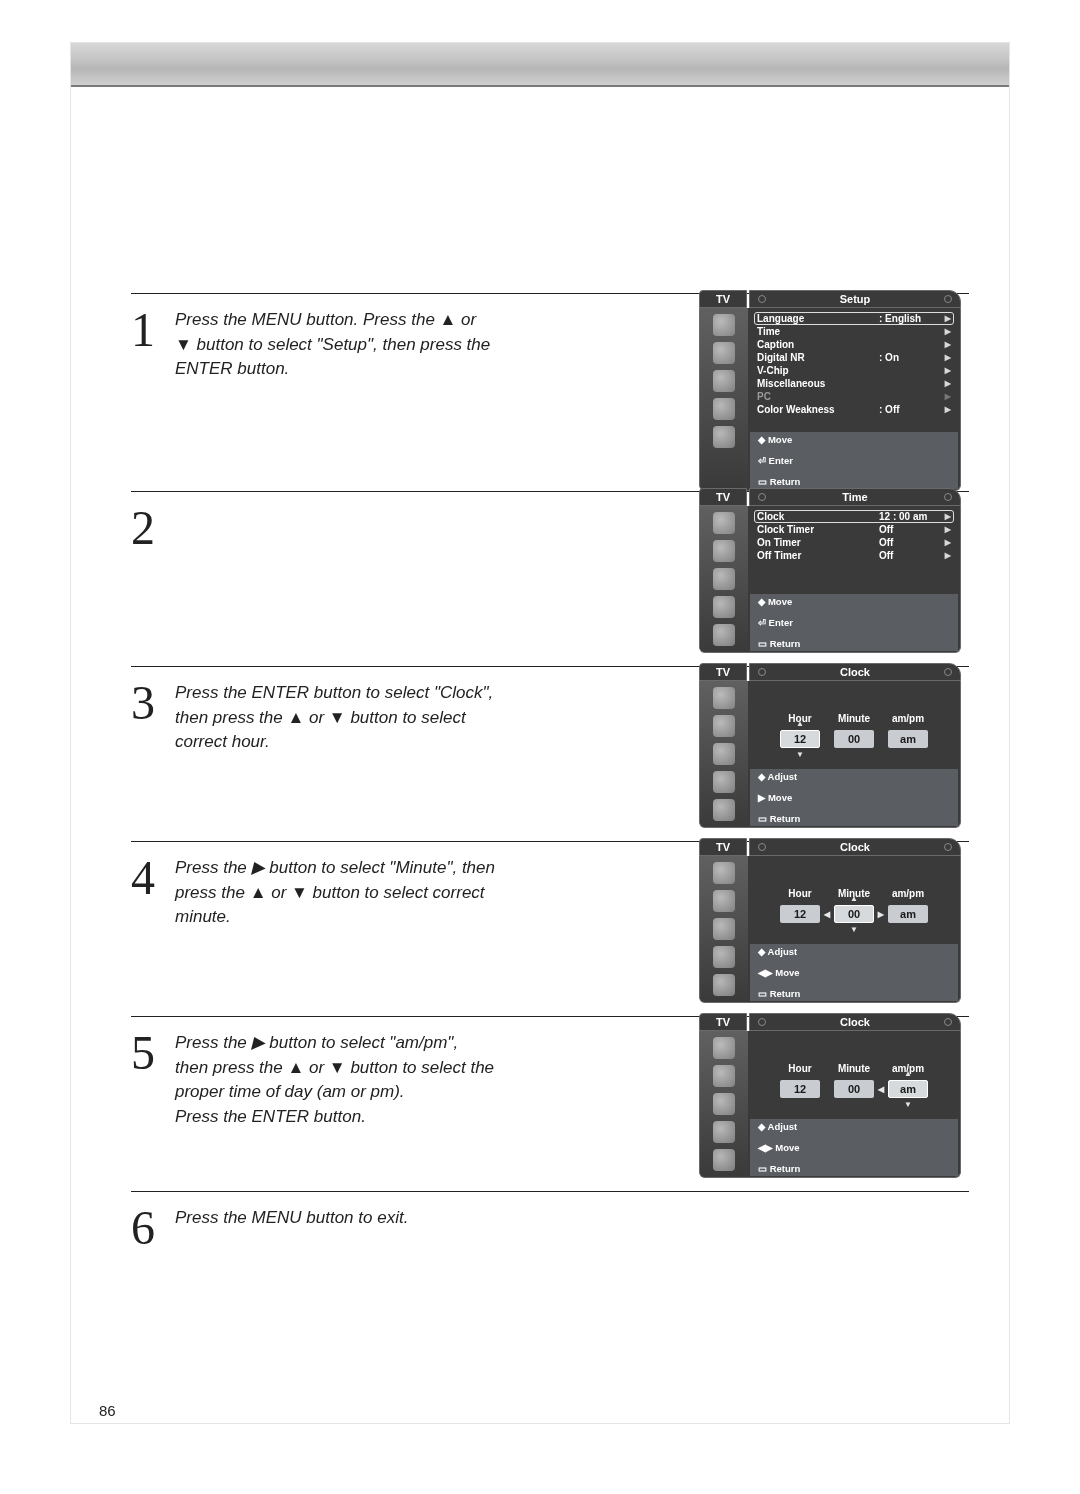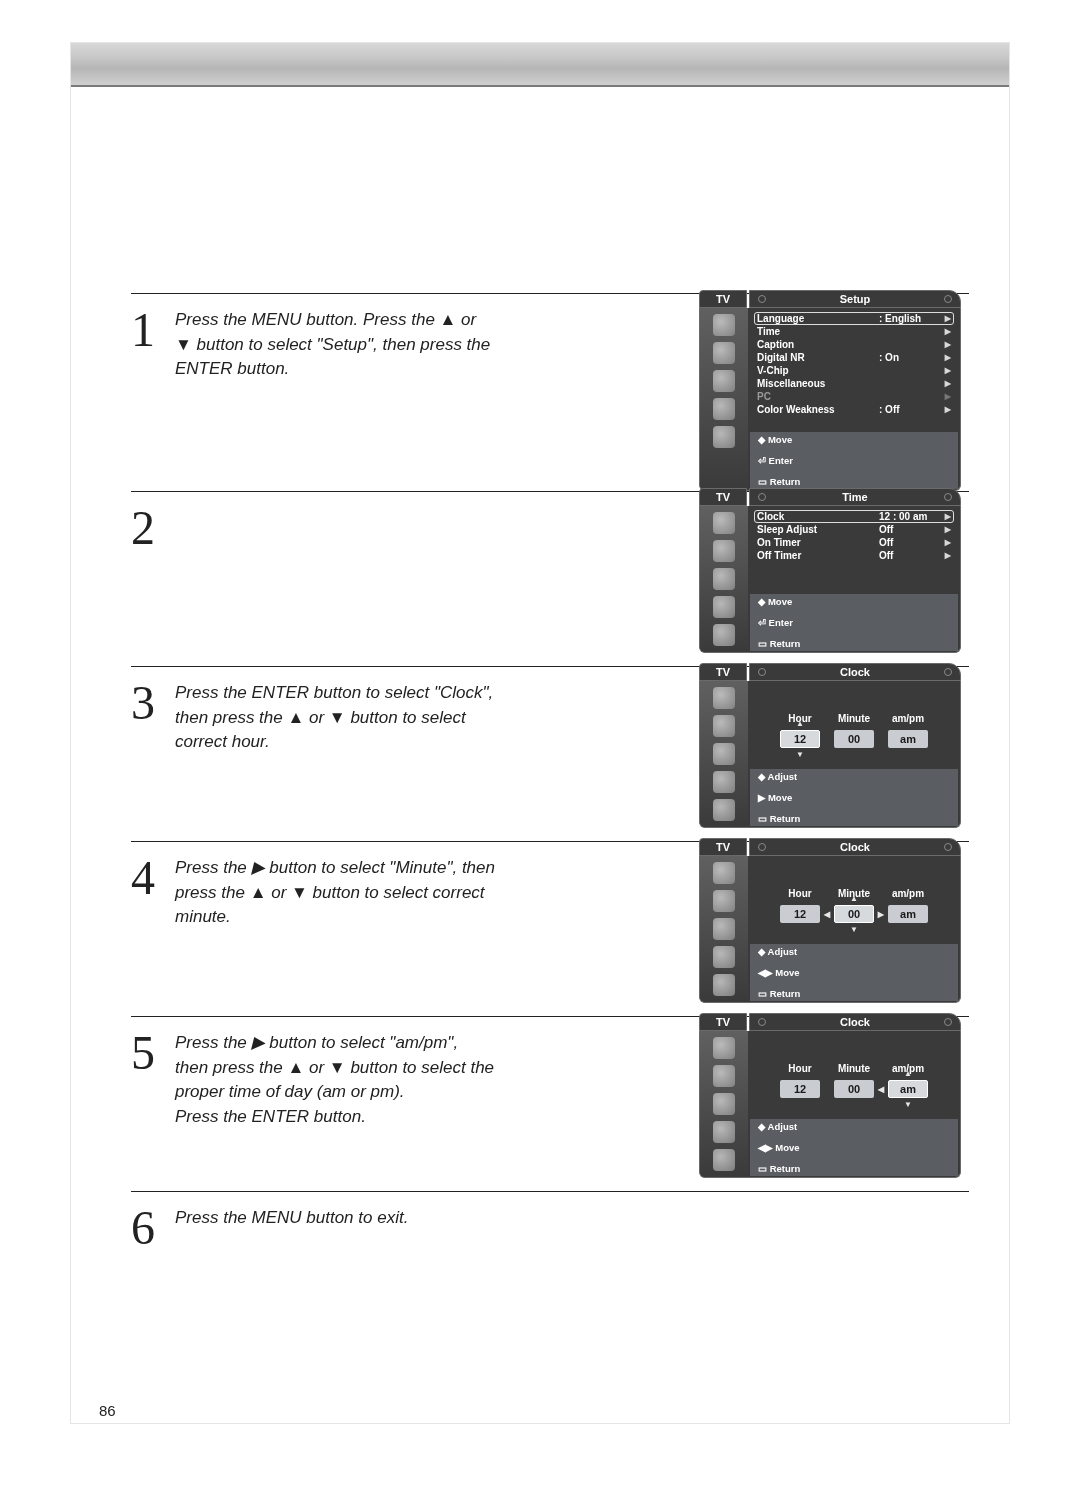--- a/index.html
+++ b/index.html
@@ -297,21 +297,21 @@
               <div class="side-ico"></div>
               <div class="side-ico"></div>
             </div>
             <div class="osd-main">
               <div class="osd-row selected">
                   <span class="lbl">Clock</span>
                   <span class="val">12 : 00 am</span>
                   <span class="chev">▶</span>
                 </div>
               <div class="osd-row">
-                  <span class="lbl">Sleep Adjust</span>
+                  <span class="lbl">Clock Timer</span>
                   <span class="val">Off</span>
                   <span class="chev">▶</span>
                 </div>
               <div class="osd-row">
                   <span class="lbl">On Timer</span>
                   <span class="val">Off</span>
                   <span class="chev">▶</span>
                 </div>
               <div class="osd-row">
                   <span class="lbl">Off Timer</span>

